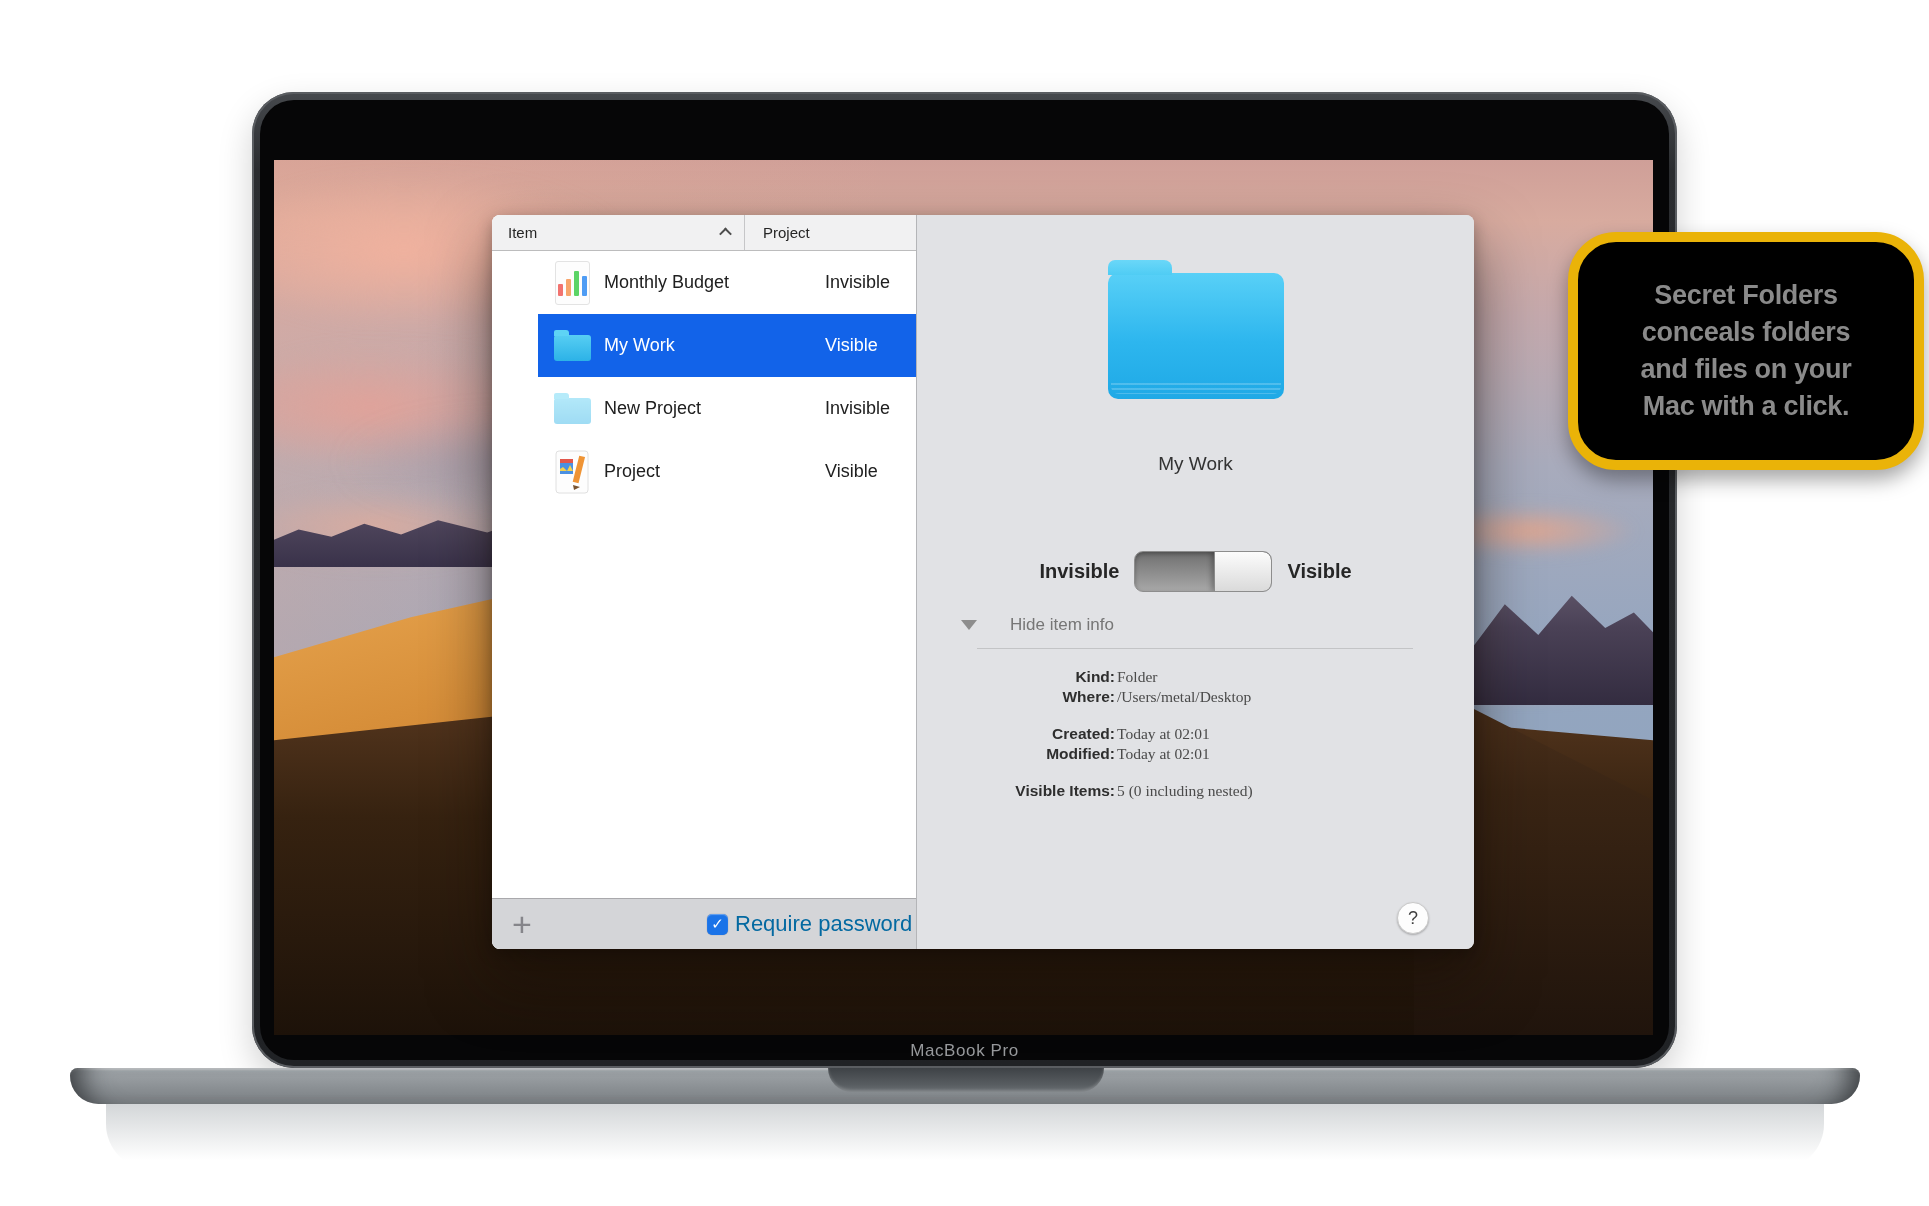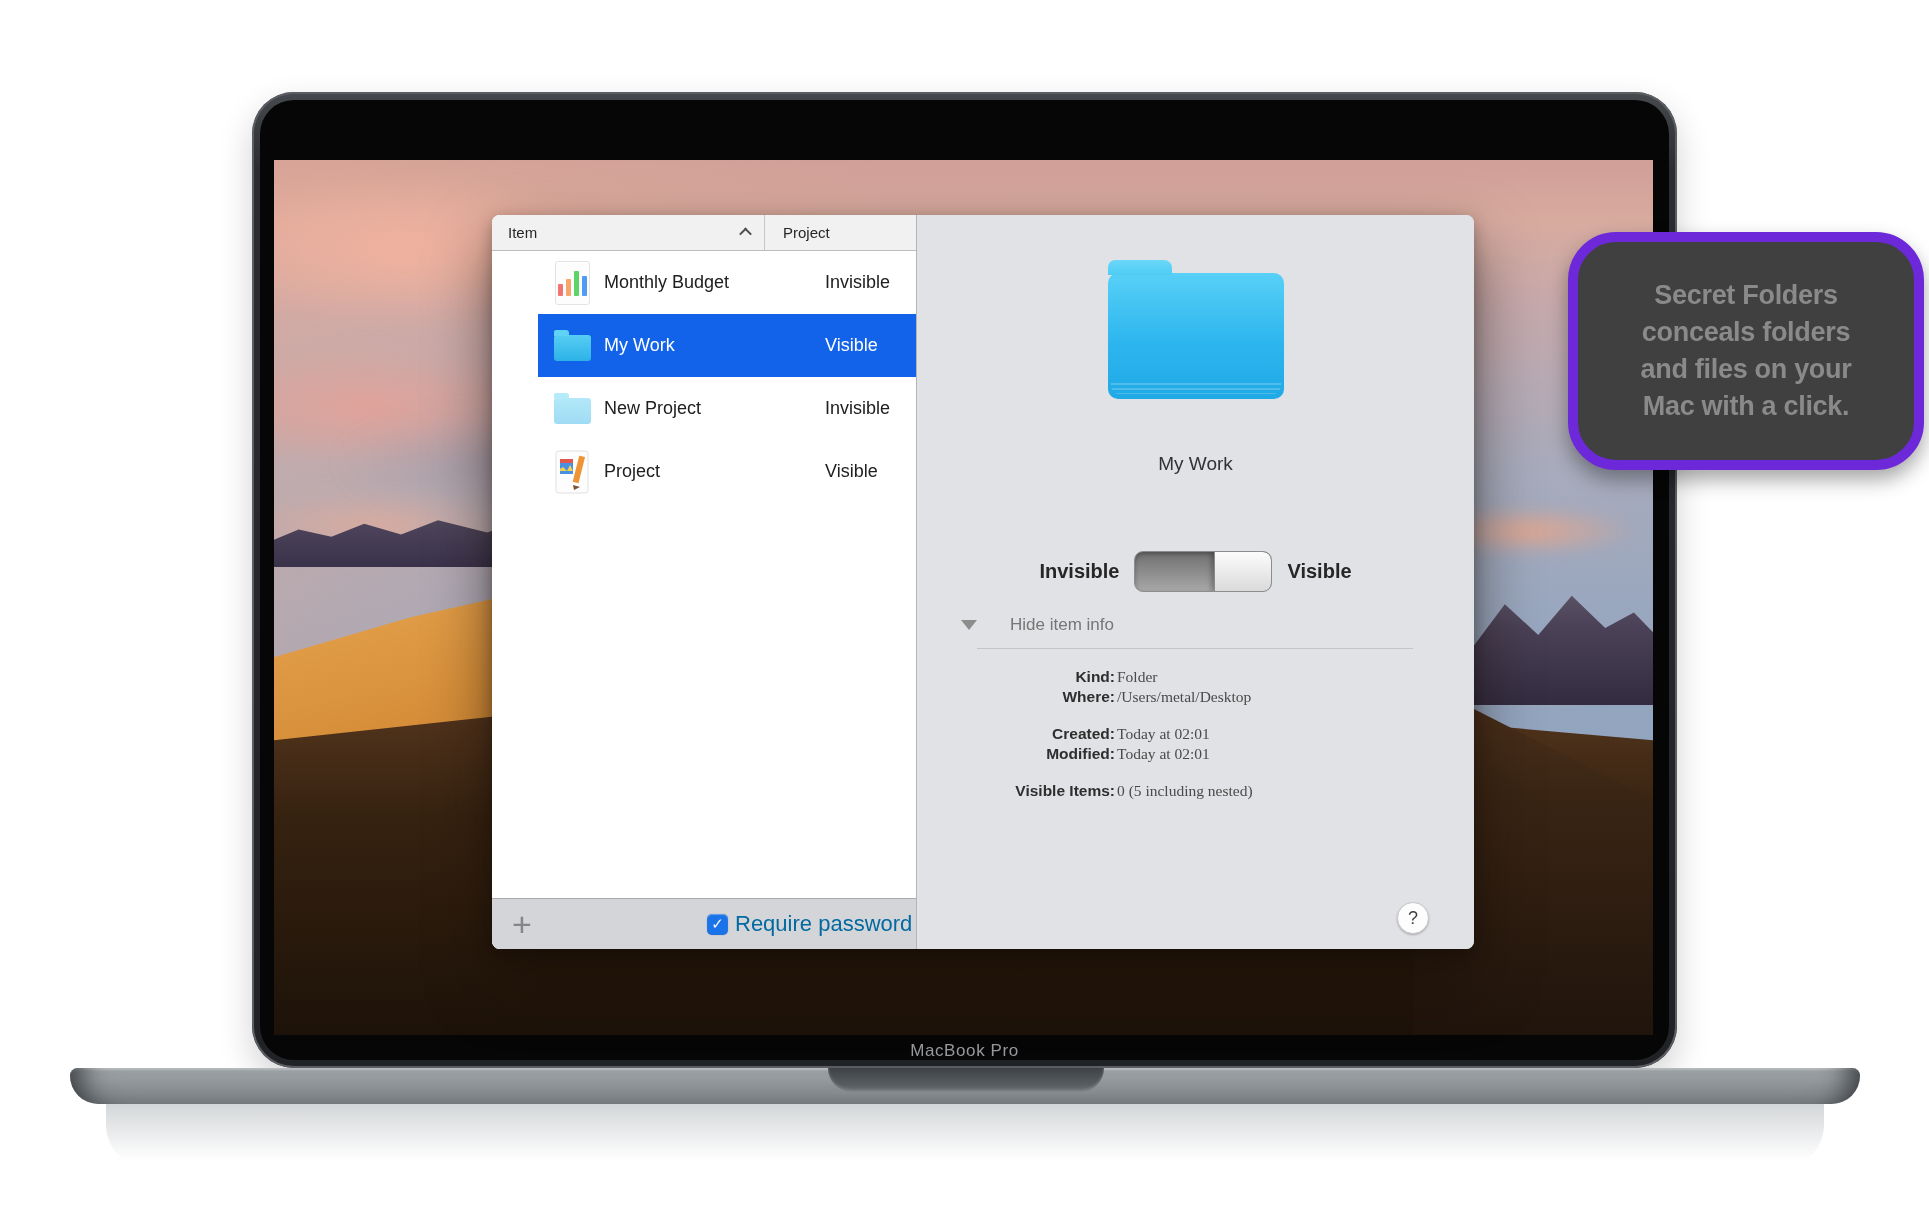--- a/index.html
+++ b/index.html
@@ -59,21 +59,21 @@
     border-bottom:1px solid #bcbcbd; position:relative; display:flex; align-items:center; justify-content:center; }
   .title { font-size:16px; color:#3c3c3c; }
   .traffic { position:absolute; left:13px; top:0; height:100%; display:flex; align-items:center; gap:10px; }
   .tl { width:16px; height:16px; border-radius:50%; box-shadow: inset 0 0 0 1px rgba(0,0,0,.12); }
   .tl.red { background:#f4564d; } .tl.yellow { background:#f6b32c; } .tl.green { background:#27c13b; }
 
   .window-body { flex:1; display:flex; min-height:0; }
   .left-pane { width:425px; flex:0 0 425px; display:flex; flex-direction:column; background:#fff; border-right:1px solid #b4b5b8; }
   .list-header { flex:0 0 36px; background:#f1f1f2; border-bottom:1px solid #bcbcbd;
     display:flex; align-items:stretch; font-size:15px; color:#262626; }
-  .col-item { width:273px; padding:0 12px 0 16px; display:flex; align-items:center;
+  .col-item { width:253px; padding:0 12px 0 16px; display:flex; align-items:center;
     justify-content:space-between; border-right:1px solid #c6c6c8; }
   .sort-chevron { width:9px; height:9px; border-left:2px solid #4d4d4d; border-top:2px solid #4d4d4d;
     transform:rotate(45deg) translate(1px,1px); margin-right:2px; }
   .col-status { display:flex; align-items:center; padding-left:18px; flex:1; }
   .list-rows { flex:1; background:#fff; }
   .row { height:63px; position:relative; display:flex; align-items:center; font-size:18px; color:#202020;margin-left:46px; }
   .row.selected { background:#1263e9; color:#fff; }
   .icon-box { position:absolute; left:13px; width:42px; height:50px; display:flex; align-items:center; justify-content:center; }
   .row-name { position:absolute; left:66px; }
   .row-status { position:absolute; left:287px; }
@@ -125,22 +125,22 @@
   .info-block { position:absolute; top:452px; left:0; width:100%; font-size:15.5px; }
   .info-row { display:grid; grid-template-columns:198px 1fr; column-gap:2px; line-height:20px; }
   .info-row.gap { margin-top:17px; }
   .ilabel { text-align:right; font-weight:bold; color:#2e2e2e; }
   .ivalue { color:#4a4a4a;font-family:Liberation Serif, serif; }
   .help-btn { position:absolute; right:45px; bottom:15px; width:32px; height:32px; border-radius:50%;
     background:#fdfdfd; border:1px solid #c9c9c9; box-shadow:0 1px 2px rgba(0,0,0,.25);
     display:flex; align-items:center; justify-content:center; font-size:18px; color:#3e3e3e; }
 
   
-  .bubble { position:absolute; left:1568px; top:232px; width:356px; height:238px; background:#404040;
-    border:10px solid #6d28d9; border-radius:48px; z-index:50;
+  .bubble { position:absolute; left:1568px; top:232px; width:356px; height:238px; background:#000000;
+    border:10px solid #eab308; border-radius:48px; z-index:50;
     box-shadow:0 10px 20px rgba(0,0,0,.35);
     display:flex; flex-direction:column; align-items:center; justify-content:center; }
   .bubble-line { font-size:27px; font-weight:bold; color:#8a8a8a; line-height:37px;
     letter-spacing:-.3px; text-align:center; white-space:nowrap; }
 </style>
 </head>
 <body>
 
 <div class="stage">
 
@@ -262,21 +262,21 @@
           <div class="info-row gap">
             <span class="ilabel">Created:</span>
             <span class="ivalue">Today at 02:01</span>
           </div>
           <div class="info-row">
             <span class="ilabel">Modified:</span>
             <span class="ivalue">Today at 02:01</span>
           </div>
           <div class="info-row gap">
             <span class="ilabel">Visible Items:</span>
-            <span class="ivalue">0 (5 including nested)</span>
+            <span class="ivalue">5 (0 including nested)</span>
           </div>
         </div>
 
         <div class="help-btn">?</div>
       </div>
     </div>
   </div>
 
   <div class="bubble">
     <div class="bubble-line">Secret Folders</div>

